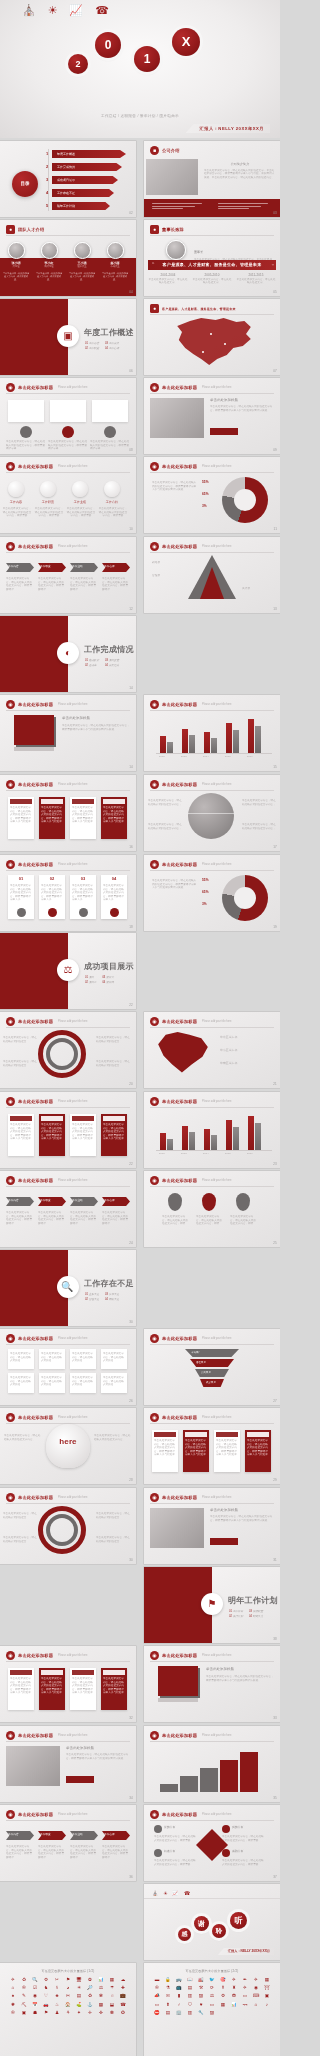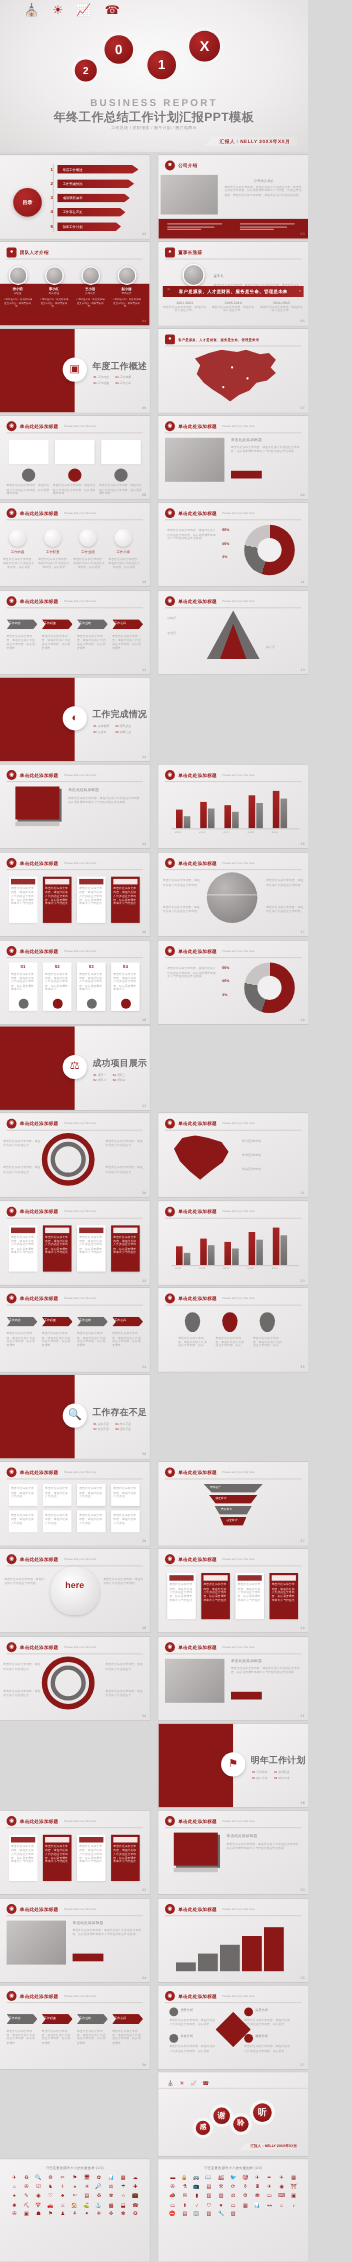--- a/index.html
+++ b/index.html
@@ -139,22 +139,20 @@
       <span>☀</span>
       <span>📈</span>
       <span>☎</span>
     </div>
     <div class="gearwrap">
       <div class="gear g1">2</div>
       <div class="gear g2">0</div>
       <div class="gear g3">1</div>
       <div class="gear g4">X</div>
     </div>
-    <div class="ctitle-en">BUSINESS  REPORT</div>
-    <div class="ctitle-cn">年终工作总结工作计划汇报PPT模板</div>
     <div class="csub">工作总结 / 述职报告 / 新年计划 / 图片电商示</div>
     <div class="presenter">汇报人：NELLY    20XX年XX月</div>
   </div>
 
   <div class="slide" style="left:0;top:141px">
     <div class="cat-line"></div>
     <div class="cat-circle">目录</div>
     <div class="cnum" style="top:10px">1</div>
     <div class="cbar" style="top:9px;width:74px">年度工作概述</div>
     <div class="cnum" style="top:23px">2</div>

